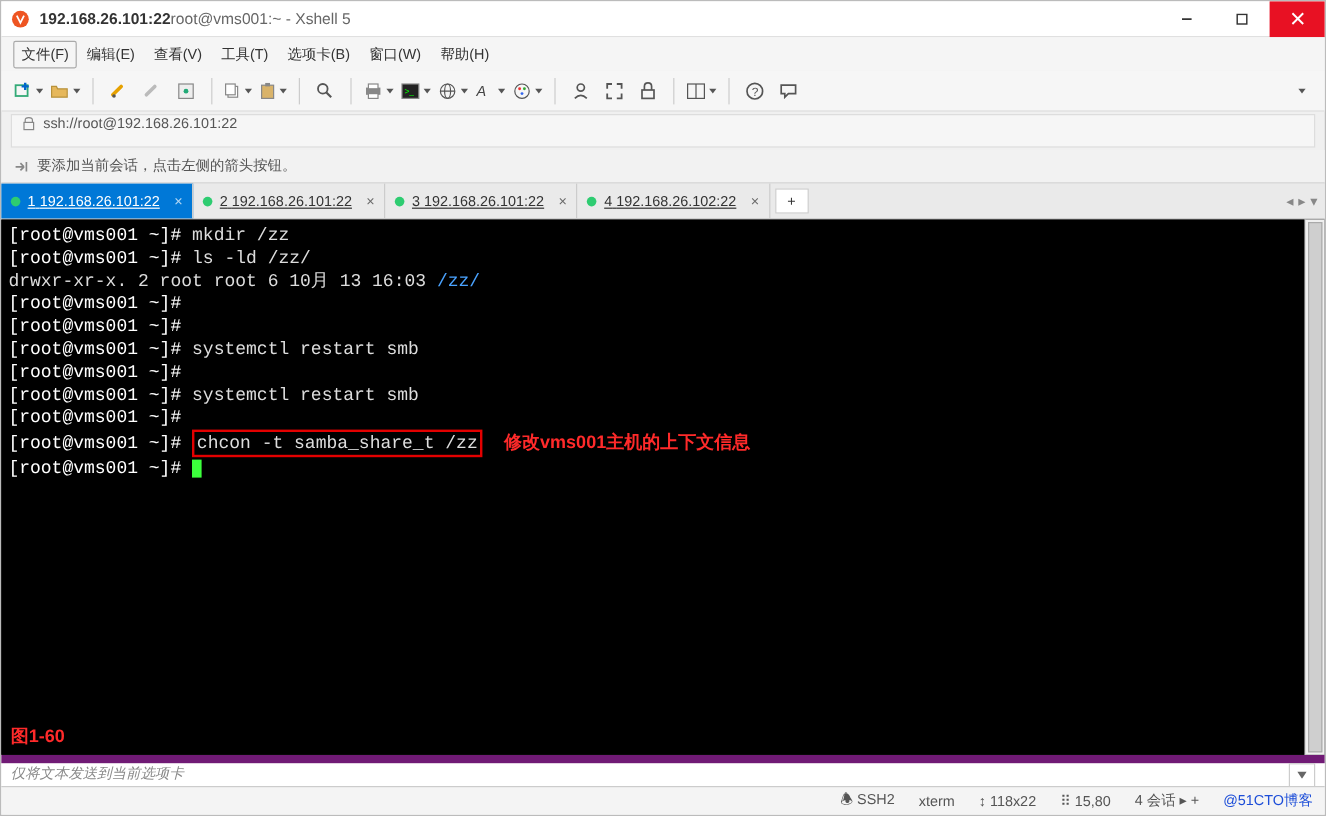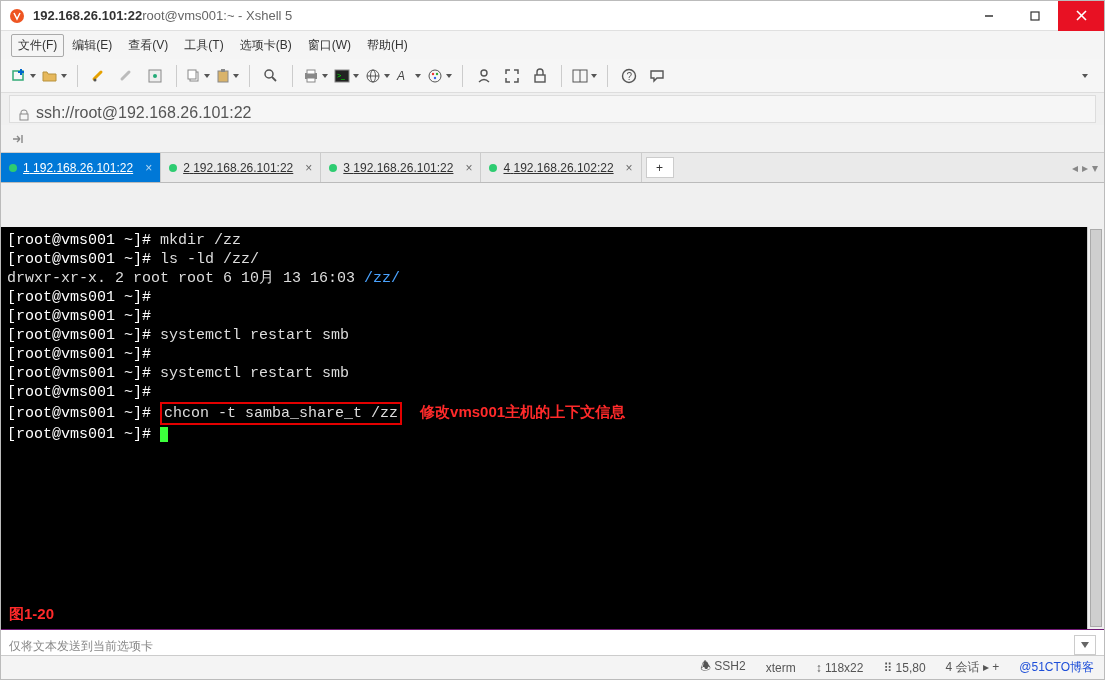--- a/index.html
+++ b/index.html
@@ -108,23 +108,23 @@
 .toolbar-end {
   margin-left: auto;
 }
 
 .address-bar {
   height: 28px;
   background: #f6f6f6;
   border: 1px solid #ddd;
   margin: 2px 8px;
   display: flex;
-  align-items: flex-end;
+  align-items: flex-start;
   padding: 0 8px;
-  font-size: 16px;
+  font-size: 12px;
   color: #555;
 }
 .address-bar .lock { margin-right: 6px; }
 
 .info-bar {
   height: 28px;
   background: #f2f2f2;
   border-bottom: 1px solid #ccc;
   display: flex;
   align-items: center;
@@ -186,21 +186,20 @@
   gap: 4px;
   padding-right: 6px;
   color: #888;
 }
 
 .terminal-wrap {
   flex: 1;
   display: flex;
   position: relative;
   background: #000;
-  margin-top: 44px;
 }
 .terminal {
   flex: 1;
   background: #000;
   color: #ddd;
   font-family: "Consolas","Courier New",monospace;
   font-size: 15px;
   line-height: 19px;
   padding: 4px 6px;
   white-space: pre;
@@ -245,26 +244,27 @@
 .term-scroll .thumb {
   flex: 1;
   margin: 2px;
   background: #cfcfcf;
   border: 1px solid #aaa;
 }
 
 .bottom-input {
   height: 26px;
   background: #fff;
-  border-top: 1px solid #701a75;
-  display: flex;
-  align-items: flex-end;
+  border-top: 7px solid #701a75;
+  display: flex;
+  align-items: flex-start;
   padding: 0 8px;
   font-size: 12px;
   color: #888;
+  font-style: italic;
 }
 .bottom-input .drop-btn {
   margin-left: auto;
   width: 22px;
   height: 20px;
   border: 1px solid #ccc;
   display: flex;
   align-items: center;
   justify-content: center;
   cursor: pointer;
@@ -464,20 +464,21 @@
   </span>
   <span>ssh://root@192.168.26.101:22</span>
 </div>
 
 <div class="info-bar">
   <span class="arrow-icon">
     <svg width="14" height="14">
         <path d="M2 7 L9 7 M9 7 L6 4 M9 7 L6 10 M11 3 L11 11" stroke="#888" stroke-width="1.4" fill="none"></path>
       </svg>
   </span>
+  <span>要添加当前会话，点击左侧的箭头按钮。</span>
 </div>
 
 <div class="tab-strip">
   <div class="session-tab active">
     <span class="dot"></span>
     <span class="tlabel"><span>1</span> <span>192.168.26.101:22</span></span>
     <span class="close-x">×</span>
   </div>
   <div class="session-tab">
     <span class="dot"></span>
@@ -507,21 +508,21 @@
 <span class="prompt-user">[root@vms001 ~]# </span><span>ls -ld /zz/</span>
 <span>drwxr-xr-x. 2 root root 6 10月 13 16:03 </span><span class="dir-blue">/zz/</span>
 <span class="prompt-user">[root@vms001 ~]# </span>
 <span class="prompt-user">[root@vms001 ~]# </span>
 <span class="prompt-user">[root@vms001 ~]# </span><span>systemctl restart smb</span>
 <span class="prompt-user">[root@vms001 ~]# </span>
 <span class="prompt-user">[root@vms001 ~]# </span><span>systemctl restart smb</span>
 <span class="prompt-user">[root@vms001 ~]# </span>
 <span class="prompt-user">[root@vms001 ~]# </span><span class="cmd-box"><span>chcon -t samba_share_t /zz</span></span><span class="annotation">修改vms001主机的上下文信息</span>
 <span class="prompt-user">[root@vms001 ~]# </span><span class="cursor"></span>
-<span class="fig-label">图1-20</span></div>
+<span class="fig-label">图1-60</span></div>
   <div class="term-scroll">
     <div class="thumb"></div>
   </div>
 </div>
 
 <div class="bottom-input">
   <span>仅将文本发送到当前选项卡</span>
   <div class="drop-btn">
     <svg width="8" height="6">
         <path d="M0 0 L8 0 L4 6 Z" fill="#666"></path>

